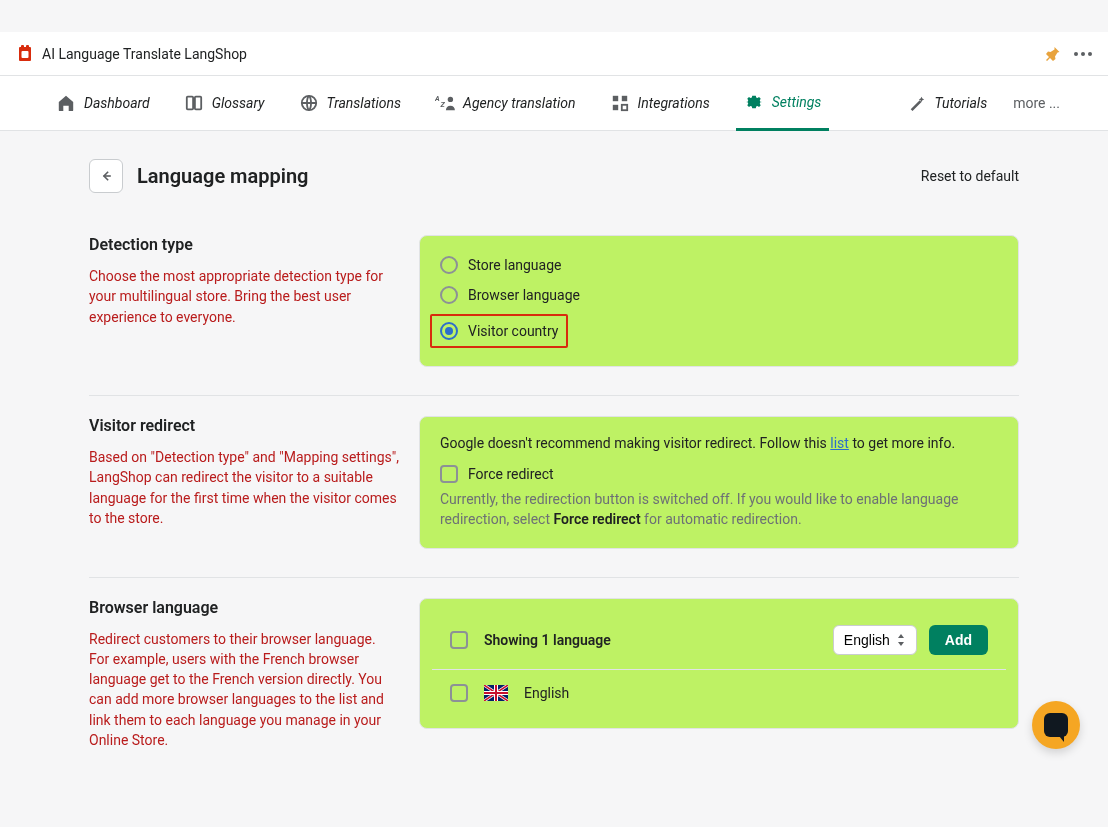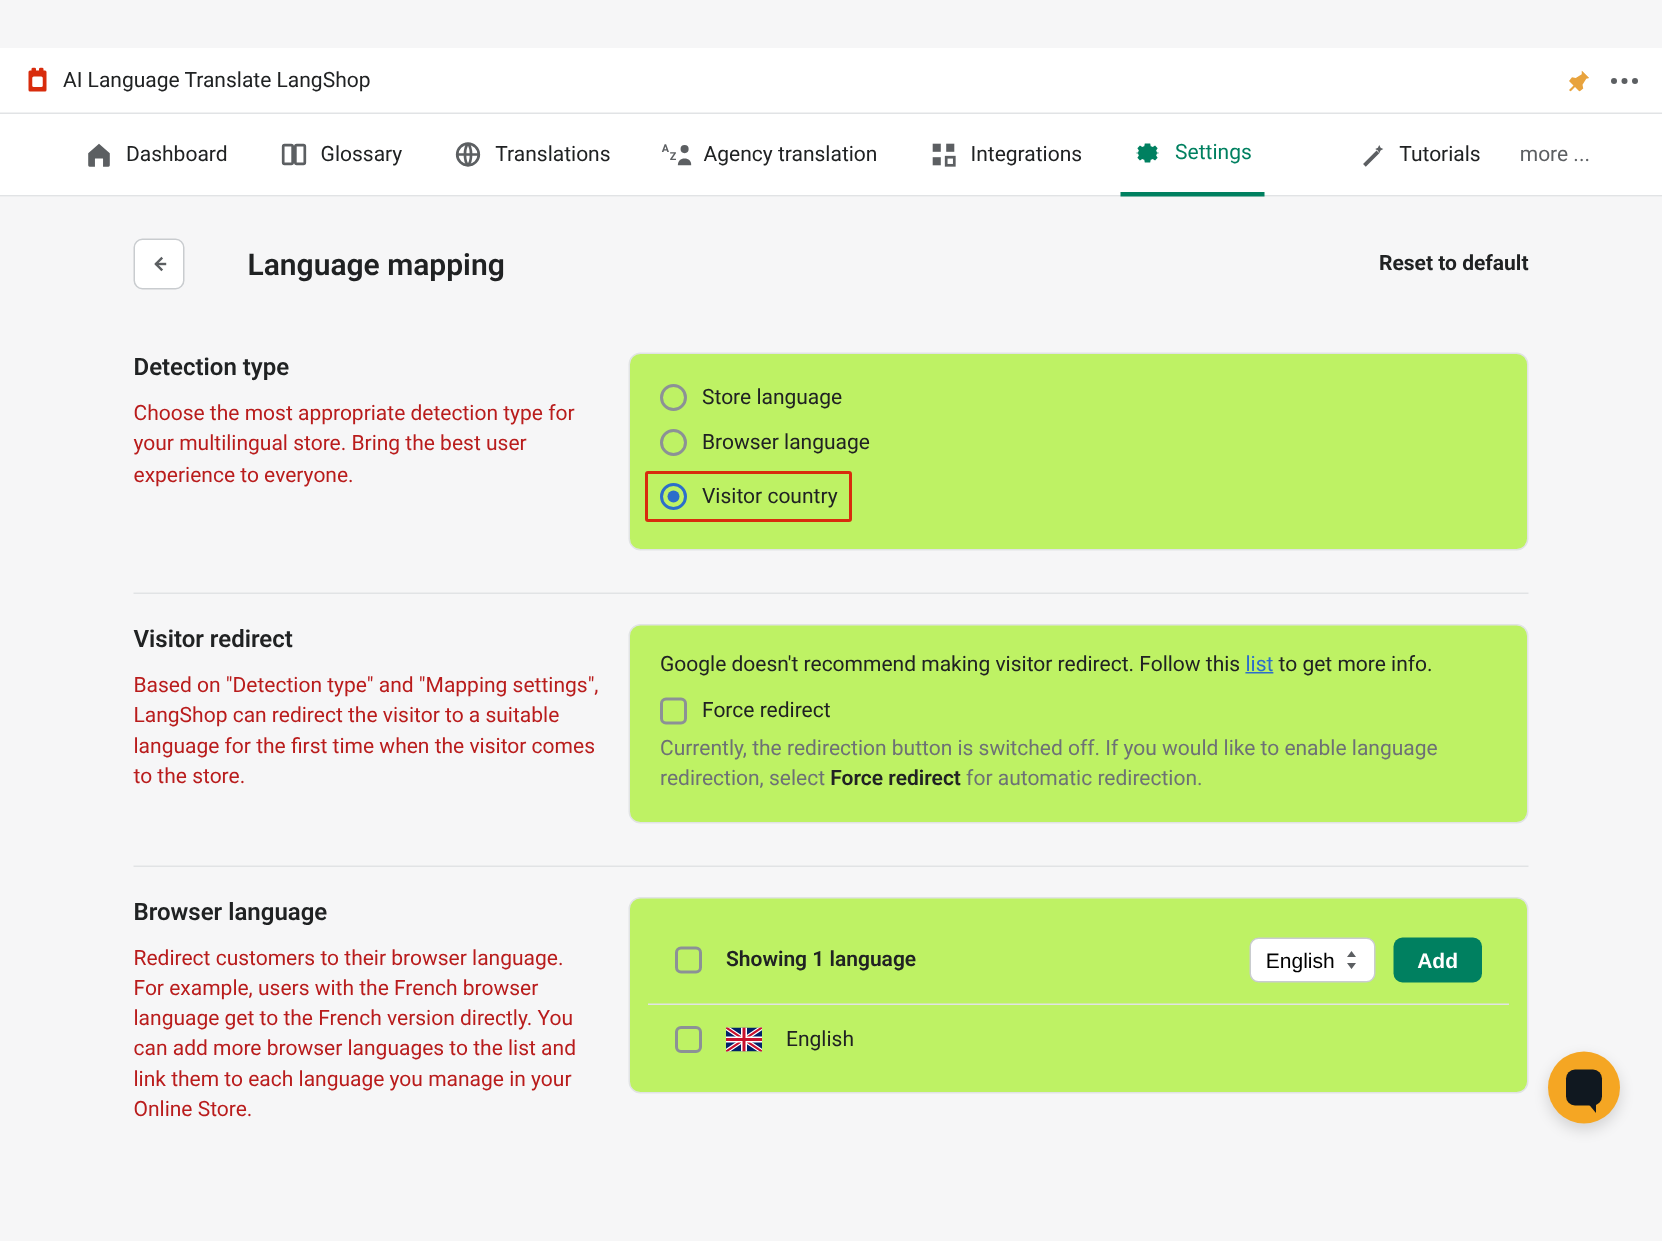--- a/index.html
+++ b/index.html
@@ -48,20 +48,21 @@
     max-width: 1060px;
     margin: 0 auto;
   }
   .tab {
     display:flex; align-items:center; gap:8px;
     padding: 0 8px;
     height:54px;
     color:#202223;
     cursor:pointer;
     font-size:14px;
+    font-style:italic;
   }
   .tab .ticon { width:20px; height:20px; display:inline-flex; align-items:center; justify-content:center; color:#5c5f62; }
   .tab.active { color:#008060; border-bottom:3px solid #008060; margin-bottom:-1px; }
   .tab.active .ticon { color:#008060; }
   .tab-spacer { flex:1; }
   .more-link { color:#5c5f62; font-size:14px; cursor:pointer; }
 
   
   .page {
     max-width: 930px;
@@ -74,22 +75,22 @@
   }
   .page-header-left { display:flex; align-items:center; gap:14px; }
   .back-btn {
     width:34px; height:34px;
     border:1px solid #c9cccf;
     border-radius:6px;
     background:#fff;
     display:flex; align-items:center; justify-content:center;
     cursor:pointer;
   }
-  .page-title { font-size:20px; font-weight:600;margin-left:28px; }
-  .reset-link { font-size:14px; font-weight:700; color:#202223; cursor:pointer; }
+  .page-title { font-size:20px; font-weight:600; }
+  .reset-link { font-size:14px; font-weight:400; color:#202223; cursor:pointer; }
 
   .section-row {
     display:flex;
     gap: 20px;
     padding: 20px 0 28px 0;
     border-bottom:1px solid #e1e3e5;
   }
   .section-row.no-border { border-bottom:none; }
   .section-left {
     width: 310px;

